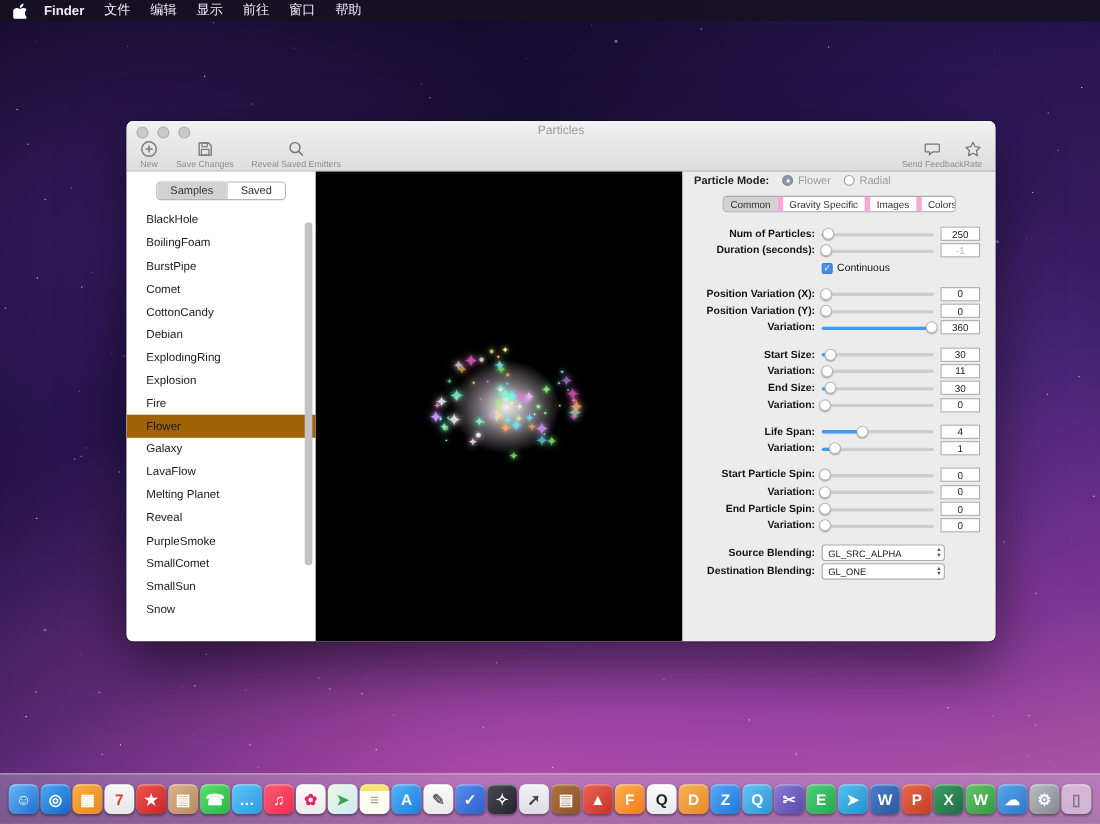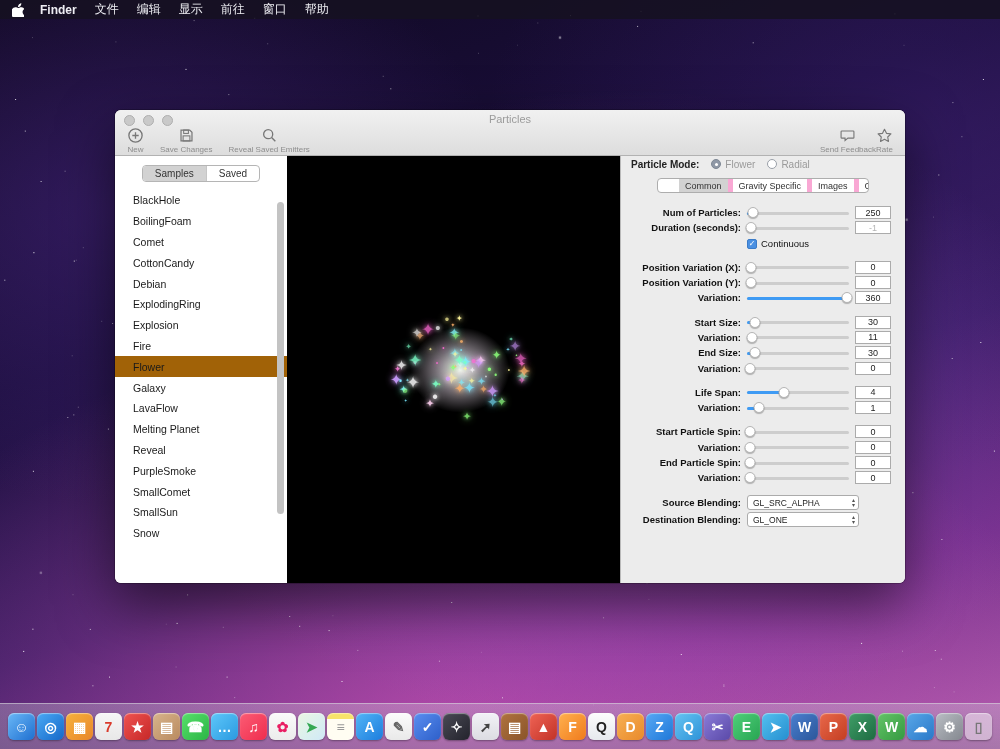--- a/index.html
+++ b/index.html
@@ -72,21 +72,21 @@
     background:#fff; margin:0 4px 0 12px; position:relative; }
   .radio.selected { background:#8f98a6; border-color:#7e8894; }
   .radio.selected::after { content:""; position:absolute; left:3px; top:3px;
     width:3px; height:3px; border-radius:50%; background:#fff; }
   .mode-opt-label { color:#9a9a9a; font-size:10px; }
   .tabs { display:flex; width:212px; margin:6px auto 12px; height:15px;
     border:1px solid #adadad; border-radius:4px; overflow:hidden; background:#fff;
     font-size:9px; }
   .tab { flex:auto; display:flex; align-items:center; justify-content:center;
     color:#333; border-left:5px solid #f9a8d4; padding:0 6px; white-space:nowrap; }
-  .tab:first-child { border-left:none;margin-left:21px; }
+  .tab:first-child { border-left:none; }
   .tab.selected { background:#d2d2d2; }
   .rows { margin-left:8px; }
   .ctl-row { display:grid; grid-template-columns:112px 102px 38px; column-gap:6px;
     align-items:center; height:15.3px; }
   .ctl-row.gap { margin-top:9px; }
   .ctl-label { text-align:right; font-size:9.5px; font-weight:bold; color:#111;
     white-space:nowrap; }
   .slider { position:relative; height:12px; }
   .slider .track { position:absolute; left:0; right:0; top:5px; height:3px;
     border-radius:1.5px; background:#cdcdcd; }
@@ -195,20 +195,21 @@
     <div class="content">
 
       <div class="sidebar">
         <div class="seg">
             <span class="seg-btn selected">Samples</span>
             <span class="seg-btn">Saved</span>
           </div>
         <div class="list">
             <div class="list-item">BlackHole</div>
             <div class="list-item">BoilingFoam</div>
+            <div class="list-item">BurstPipe</div>
             <div class="list-item">Comet</div>
             <div class="list-item">CottonCandy</div>
             <div class="list-item">Debian</div>
             <div class="list-item">ExplodingRing</div>
             <div class="list-item">Explosion</div>
             <div class="list-item">Fire</div>
             <div class="list-item selected">Flower</div>
             <div class="list-item">Galaxy</div>
             <div class="list-item">LavaFlow</div>
             <div class="list-item">Melting Planet</div>

